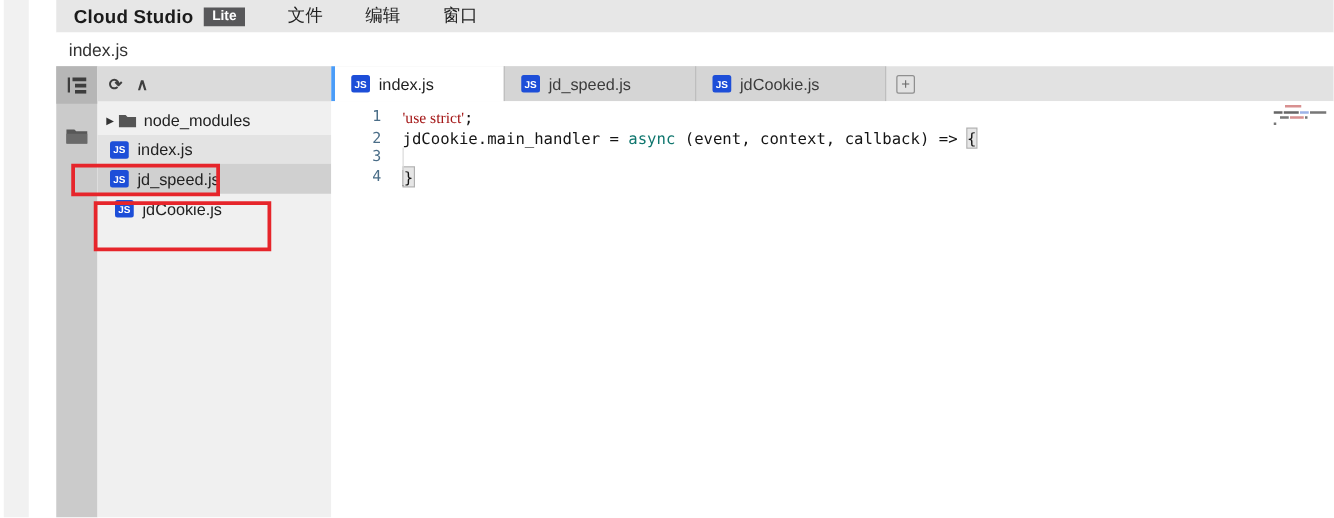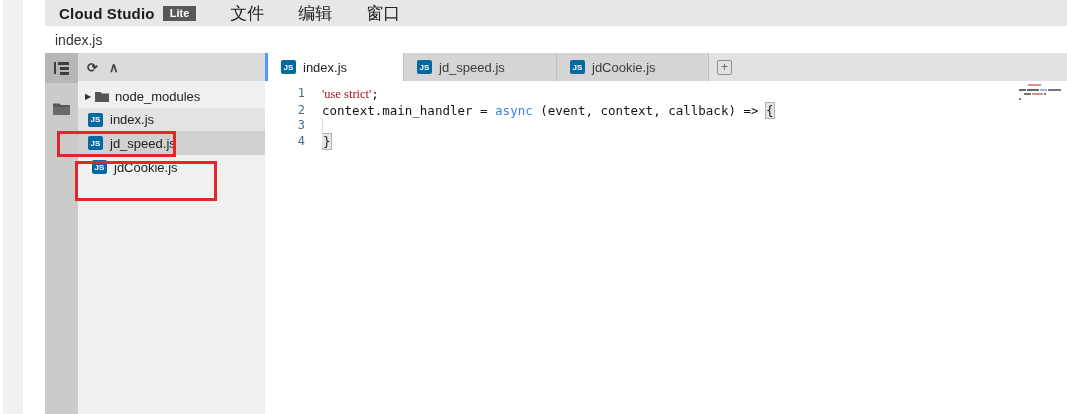--- a/index.html
+++ b/index.html
@@ -11,21 +11,21 @@
     overflow: hidden;
   }
   .left-strip { position:absolute; left:3px; top:0; width:20px; height:414px; background:#f1f1f1; }
 
   .app { position:absolute; left:45px; top:0; width:1022px; height:414px; display:flex; flex-direction:column; }
 
   
   .menubar { flex:0 0 26px; height:26px; background:#e7e7e7; display:flex; align-items:center; padding-left:14px; }
   .logo { font-weight:bold; font-size:15px; color:#1b1b1b; letter-spacing:.2px; }
   .badge { background:#58585a; color:#fff; font-size:11px; font-weight:bold; padding:1px 7px 2px; margin-left:8px; }
-  .menu-item { margin-left:34px; font-size:17px; color:#222; cursor:default; }
+  .menu-item { margin-left:34px; font-size:14px; color:#222; cursor:default; }
   .menu-item:first-of-type { margin-left:46px; }
 
   
   .breadcrumb { flex:0 0 27px; height:27px; background:#fff; display:flex; align-items:center; padding-left:10px; font-size:14px; color:#333; }
 
   .main { flex:1; display:flex; min-height:0; }
 
   
   .activity-bar { flex:0 0 33px; width:33px; background:#cbcbcb; display:flex; flex-direction:column; align-items:center; }
   .ab-item { width:33px; height:30px; display:flex; align-items:center; justify-content:center; }
@@ -38,41 +38,41 @@
   .sb-icon { font-size:13px; color:#3f3f3f; font-weight:bold; line-height:1; cursor:pointer; }
   .tree { padding-top:3px; }
   .tree-row { height:24px; display:flex; align-items:center; font-size:13px; color:#222; cursor:pointer; }
   .row-folder { padding-left:7px; }
   .arrow { font-size:8px; color:#333; width:10px; flex:0 0 10px; }
   .folder-glyph { margin-right:6px; display:flex; }
   .row-file { padding-left:10px; }
   .row-file.row-open { background:#e3e3e3; height:23px; }
   .row-file.row-selected { background:#d0d0d0; }
   .row-file.row-indent { padding-left:14px; }
-  .js-icon { width:15px; height:14px; background:#0369a1; color:#fff; font-size:8px; font-weight:bold;
+  .js-icon { width:15px; height:14px; background:#1d4ed8; color:#fff; font-size:8px; font-weight:bold;
              display:flex; align-items:center; justify-content:center; border-radius:2px; margin-right:7px; flex:0 0 15px; }
 
   
   .editor-col { flex:1; display:flex; flex-direction:column; min-width:0; }
   .tabbar { flex:0 0 28px; height:28px; background:#e2e2e2; display:flex; }
   .tab { display:flex; align-items:center; padding-left:13px; font-size:13px; color:#3c3c3c; cursor:pointer; }
   .tab.active { width:138px; background:#fff; border-left:3px solid #4a9cf8; color:#1f1f1f; }
   .tab.t2 { width:153px; background:#d5d5d5; border-left:1px solid #c0c0c0; }
   .tab.t3 { width:152px; background:#d5d5d5; border-left:1px solid #bebebe; }
   .plus-cell { width:58px; border-left:1px solid #bebebe; display:flex; align-items:center; padding-left:8px; }
   .plus-box { width:15px; height:15px; border:1px solid #8f8f8f; border-radius:2px; color:#6a6a6a;
               font-size:12px; line-height:13px; text-align:center; cursor:pointer; }
 
   .editor { flex:1; background:#fff; position:relative; padding-top:5px;
             font-family:"DejaVu Sans Mono","Liberation Mono",monospace; font-size:12.5px; line-height:15.5px; }
   .code-line { display:flex; white-space:pre; }
   .gutter { flex:0 0 40px; width:40px; text-align:right; color:#4b6e88; font-size:12px; user-select:none; }
   .code-text { padding-left:17px; color:#141414; white-space:pre; }
   .tok-str { color:#a31515;font-family:Liberation Serif, serif; }
-  .tok-kw { color:#3b82f6; }
+  .tok-kw { color:#0f766e; }
   .tok-bracket { background:#e6e6e6; outline:1px solid #b0b0b0; }
   .cursor { display:inline-block; width:1px; background:#222; height:13px; vertical-align:text-bottom; }
   .indent-guide { position:absolute; left:57px; top:37px; width:1px; height:30px; background:#dcdcdc; }
 
   
   .minimap { position:absolute; right:2px; top:3px; width:46px; cursor:pointer; }
   .mm-row { height:2px; margin-bottom:2.5px; display:flex; gap:1px; }
   .mm-seg { height:2px; }
 
   
@@ -182,21 +182,21 @@
       <div class="editor">
         <div class="indent-guide"></div>
 
         <div class="code-line">
           <span class="gutter">1</span>
           <span class="code-text"><span class="tok-str">'use strict'</span><span>;</span></span>
         </div>
 
         <div class="code-line">
           <span class="gutter">2</span>
-          <span class="code-text"><span>context.main_handler = </span><span class="tok-kw">async</span><span> (event, context, callback) =&gt; </span><span class="tok-bracket">{</span></span>
+          <span class="code-text"><span>jdCookie.main_handler = </span><span class="tok-kw">async</span><span> (event, context, callback) =&gt; </span><span class="tok-bracket">{</span></span>
         </div>
 
         <div class="code-line">
           <span class="gutter">3</span>
         </div>
 
         <div class="code-line">
           <span class="gutter">4</span>
           <span class="code-text"><span class="cursor"></span><span class="tok-bracket">}</span></span>
         </div>

